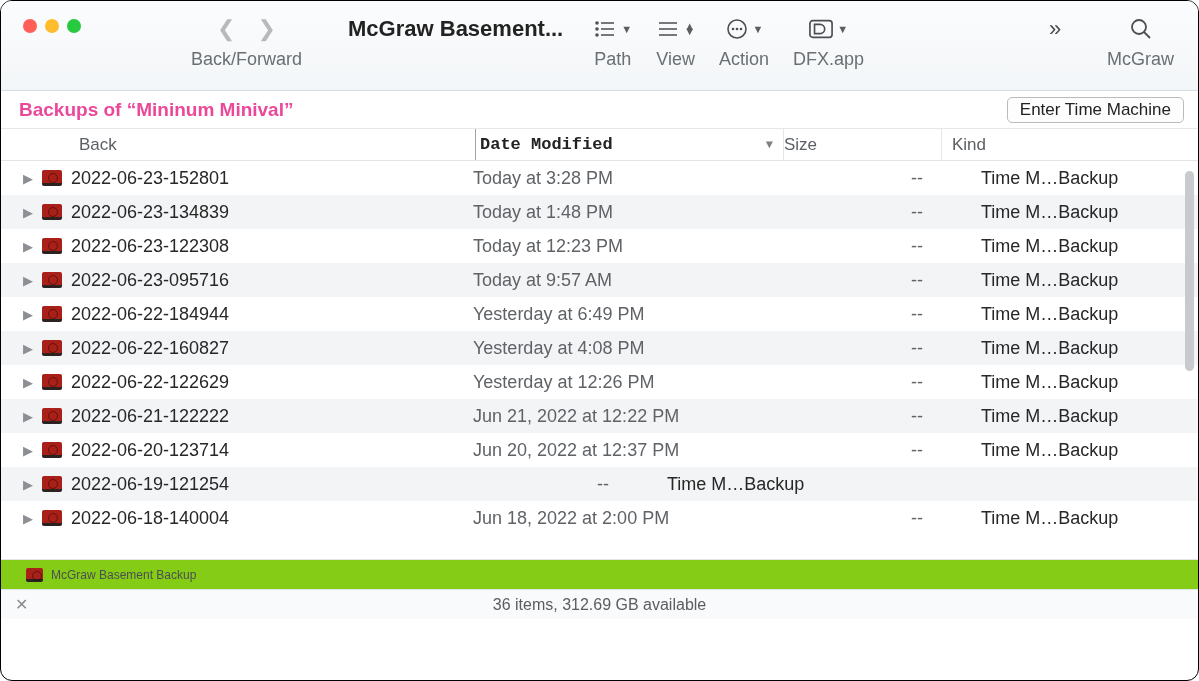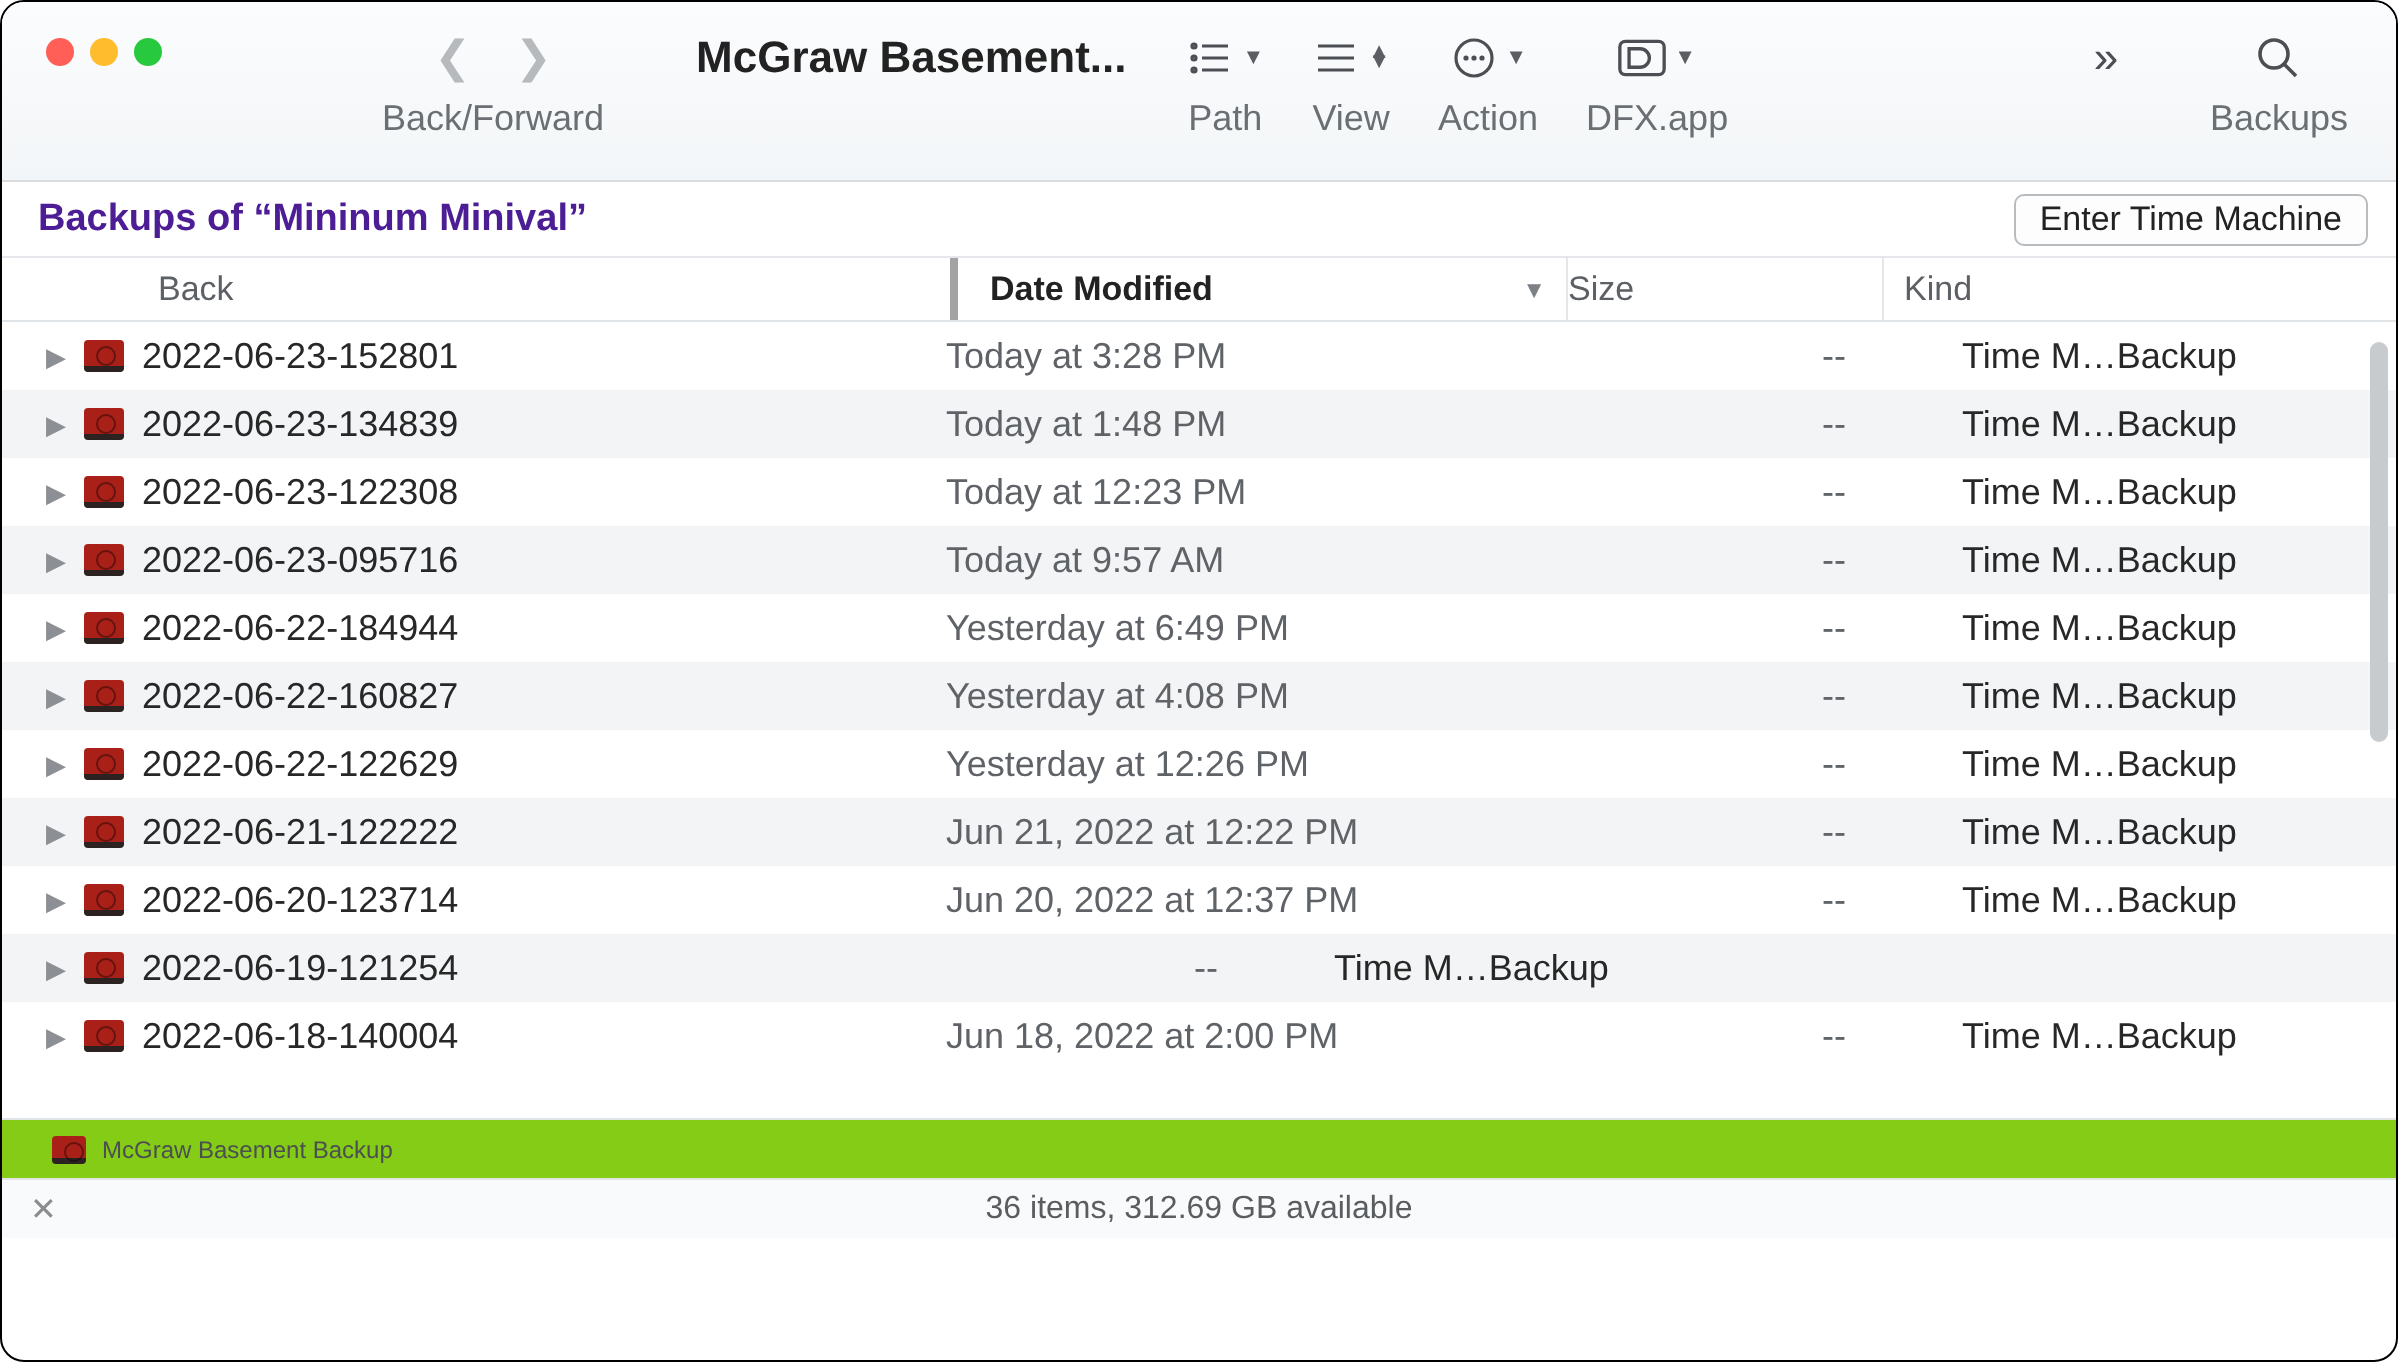--- a/index.html
+++ b/index.html
@@ -48,37 +48,37 @@
   
   .subhead {
     height: 38px;
     display:flex;
     align-items:center;
     justify-content:space-between;
     padding:0 14px 0 18px;
     border-bottom:1px solid #e5e7ea;
     background:#fff;
   }
-  .subhead-title { font-size:19px; font-weight:700; color:#4c1d95;}
+  .subhead-title { font-size:19px; font-weight:700; color:#ec4899;}
   .tm-btn {
     font-size:17px; color:#222;
     border:1px solid #b9bcbf; border-radius:5px;
     padding:2px 12px; background:#fdfdfd;
   }
 
   
   .thead {
     height:32px; display:flex; align-items:center;
     border-bottom:1px solid #e2e5e8;
     font-size:17px; color:#5d6165;
     padding-left:78px;
   }
   .th { display:flex; align-items:center; height:100%; }
   .th.name { width:396px; }
-  .th.date { width:308px; font-weight:700; color:#222; border-left:4px solid #a3a3a3; padding-left:16px; position:relative;}
+  .th.date { width:308px; font-weight:700; color:#222; border-left:1px solid #a3a3a3; padding-left:4px; position:relative;font-family:Liberation Mono, monospace;}
   .th.date .sort-caret { position:absolute; right:10px; color:#7d8185; font-size:12px;}
   .th.size { width:158px; border-left:1px solid #e4e7ea; }
   .th.kind { flex:1; border-left:1px solid #e4e7ea; padding-left:10px;}
 
   
   .rows { height:398px; overflow:hidden; position:relative;}
   .row { height:34px; display:flex; align-items:center; font-size:18px; color:#272727; padding-left:22px;}
   .row.alt { background:#f3f4f5; }
   .row .disclosure { width:16px; color:#8c9094; font-size:13px;}
   .row .icon { width:26px; display:flex; justify-content:center;}
@@ -217,21 +217,21 @@
     </div>
     <div class="tb-group">
       <div class="tb-icons tb-btn">
         <span class="tb-icon-svg">
           <svg width="22" height="22" viewBox="0 0 22 22">
               <circle cx="9" cy="9" r="7" fill="none" stroke="#4b4e52" stroke-width="1.8"></circle>
               <line x1="14" y1="14" x2="20" y2="20" stroke="#4b4e52" stroke-width="1.8"></line>
             </svg>
         </span>
       </div>
-      <div class="tb-label">Backups</div>
+      <div class="tb-label">McGraw</div>
     </div>
   </div>
 </div>
 
 <div class="subhead">
   <div class="subhead-title">Backups of “Mininum Minival”</div>
   <button class="tm-btn">Enter Time Machine</button>
 </div>
 
 <div class="thead">

